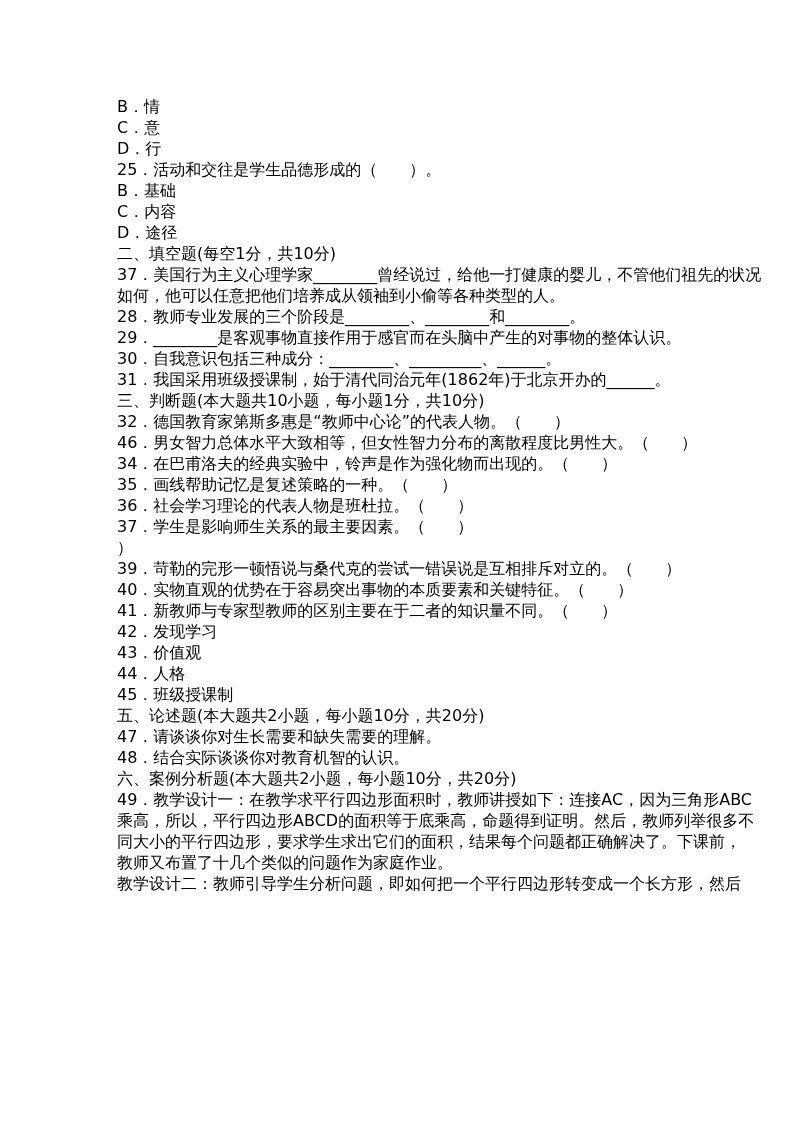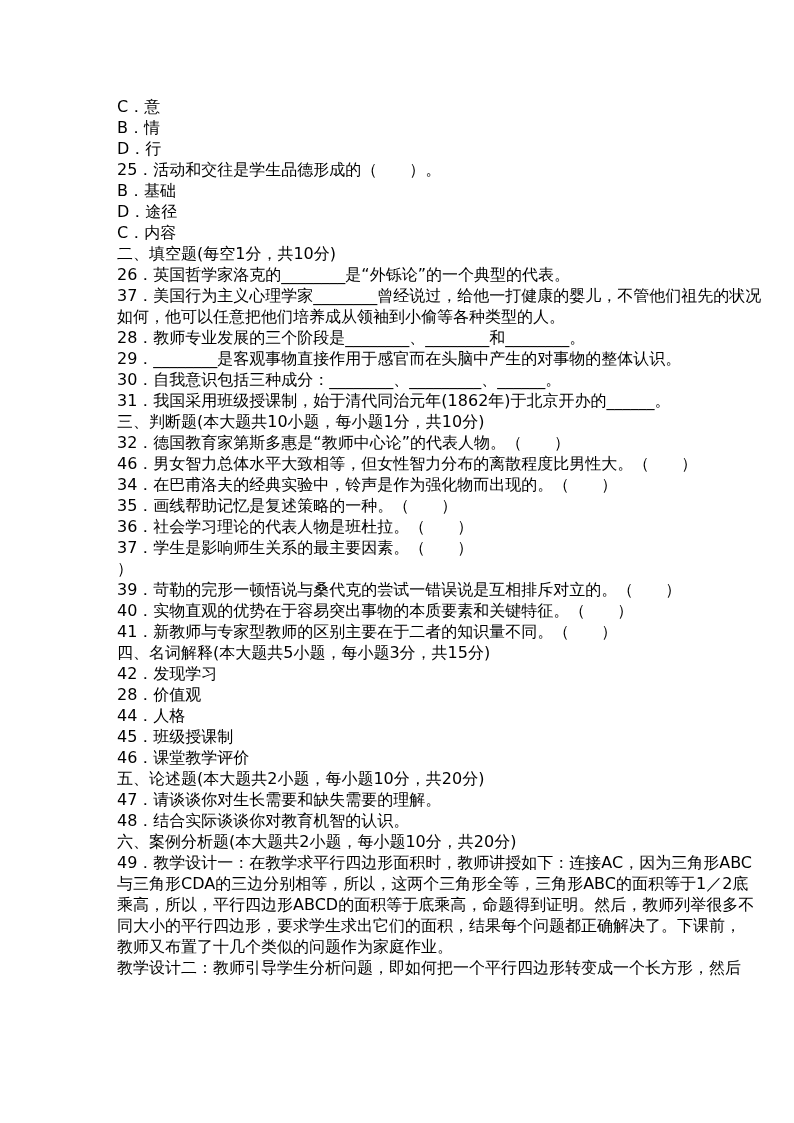--- a/index.html
+++ b/index.html
@@ -29,33 +29,32 @@
     white-space: pre;
     letter-spacing: 0;
   }
 </style>
 </head>
 <body>
 
 <div class="page">
   <div class="content">
       <div>
+        <div class="line">B．情</div>
         <div class="line">C．意</div>
-        <div class="line">B．情</div>
         <div class="line">D．行</div>
       </div>
       <div>
         <div class="line">25．活动和交往是学生品德形成的（　　）。</div>
         <div class="line">B．基础</div>
+        <div class="line">C．内容</div>
         <div class="line">D．途径</div>
-        <div class="line">C．内容</div>
       </div>
       <div>
         <div class="line">二、填空题(每空1分，共10分)</div>
-        <div class="line">26．英国哲学家洛克的________是“外铄论”的一个典型的代表。</div>
         <div class="line">37．美国行为主义心理学家________曾经说过，给他一打健康的婴儿，不管他们祖先的状况</div>
         <div class="line">如何，他可以任意把他们培养成从领袖到小偷等各种类型的人。</div>
         <div class="line">28．教师专业发展的三个阶段是________、________和________。</div>
         <div class="line">29．________是客观事物直接作用于感官而在头脑中产生的对事物的整体认识。</div>
         <div class="line">30．自我意识包括三种成分：________、_________、______。</div>
         <div class="line">31．我国采用班级授课制，始于清代同治元年(1862年)于北京开办的______。</div>
       </div>
       <div>
         <div class="line">三、判断题(本大题共10小题，每小题1分，共10分)</div>
         <div class="line">32．德国教育家第斯多惠是“教师中心论”的代表人物。（　　）</div>
@@ -63,35 +62,32 @@
         <div class="line">34．在巴甫洛夫的经典实验中，铃声是作为强化物而出现的。（　　）</div>
         <div class="line">35．画线帮助记忆是复述策略的一种。（　　）</div>
         <div class="line">36．社会学习理论的代表人物是班杜拉。（　　）</div>
         <div class="line">37．学生是影响师生关系的最主要因素。（　　）</div>
         <div class="line">）</div>
         <div class="line">39．苛勒的完形一顿悟说与桑代克的尝试一错误说是互相排斥对立的。（　　）</div>
         <div class="line">40．实物直观的优势在于容易突出事物的本质要素和关键特征。（　　）</div>
         <div class="line">41．新教师与专家型教师的区别主要在于二者的知识量不同。（　　）</div>
       </div>
       <div>
-        <div class="line">四、名词解释(本大题共5小题，每小题3分，共15分)</div>
         <div class="line">42．发现学习</div>
-        <div class="line">28．价值观</div>
+        <div class="line">43．价值观</div>
         <div class="line">44．人格</div>
         <div class="line">45．班级授课制</div>
-        <div class="line">46．课堂教学评价</div>
       </div>
       <div>
         <div class="line">五、论述题(本大题共2小题，每小题10分，共20分)</div>
         <div class="line">47．请谈谈你对生长需要和缺失需要的理解。</div>
         <div class="line">48．结合实际谈谈你对教育机智的认识。</div>
       </div>
       <div>
         <div class="line">六、案例分析题(本大题共2小题，每小题10分，共20分)</div>
         <div class="line">49．教学设计一：在教学求平行四边形面积时，教师讲授如下：连接AC，因为三角形ABC</div>
-        <div class="line">与三角形CDA的三边分别相等，所以，这两个三角形全等，三角形ABC的面积等于1／2底</div>
         <div class="line">乘高，所以，平行四边形ABCD的面积等于底乘高，命题得到证明。然后，教师列举很多不</div>
         <div class="line">同大小的平行四边形，要求学生求出它们的面积，结果每个问题都正确解决了。下课前，</div>
         <div class="line">教师又布置了十几个类似的问题作为家庭作业。</div>
         <div class="line">教学设计二：教师引导学生分析问题，即如何把一个平行四边形转变成一个长方形，然后</div>
       </div>
     </div>
 </div>
 
 </body></html>

